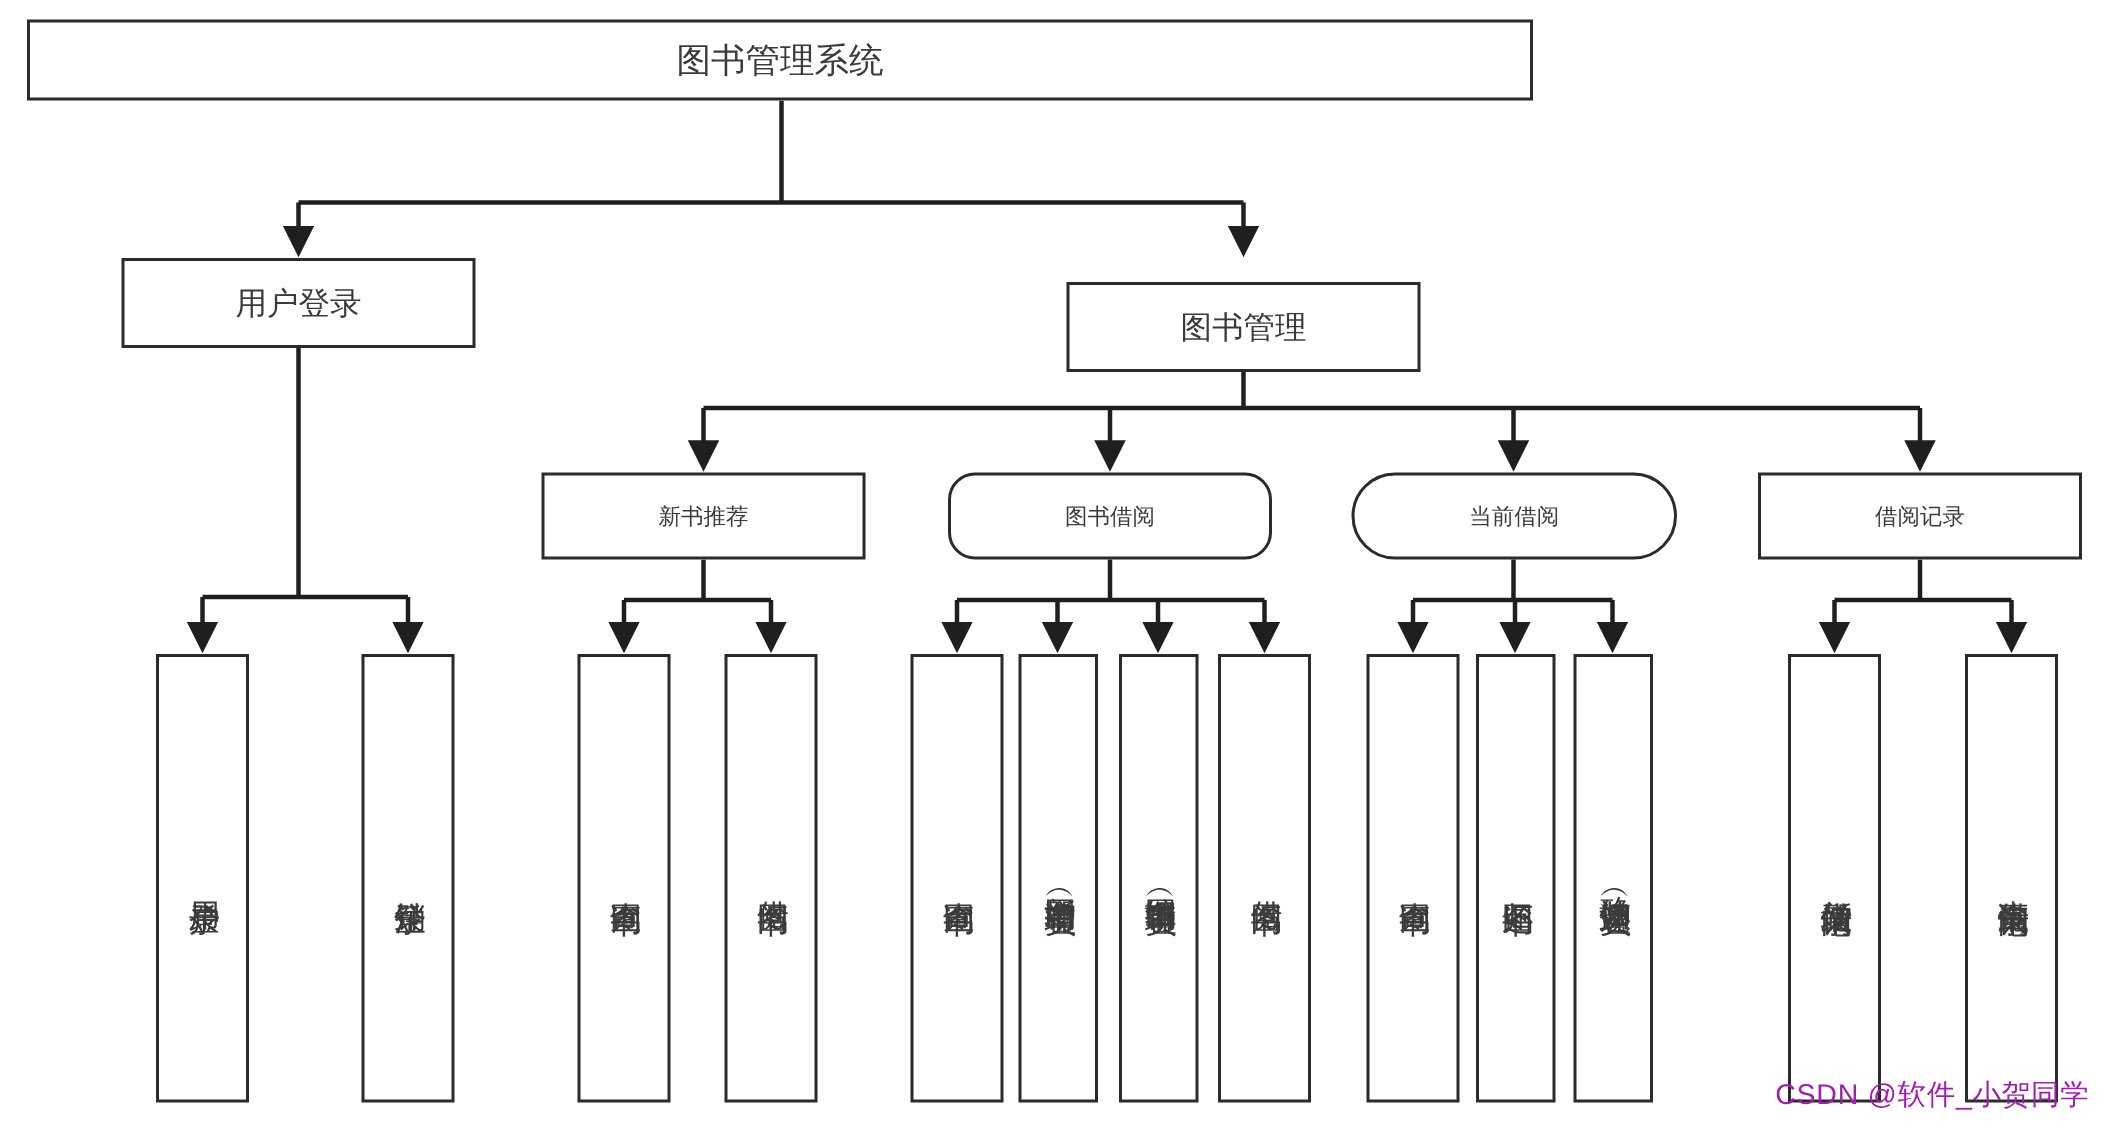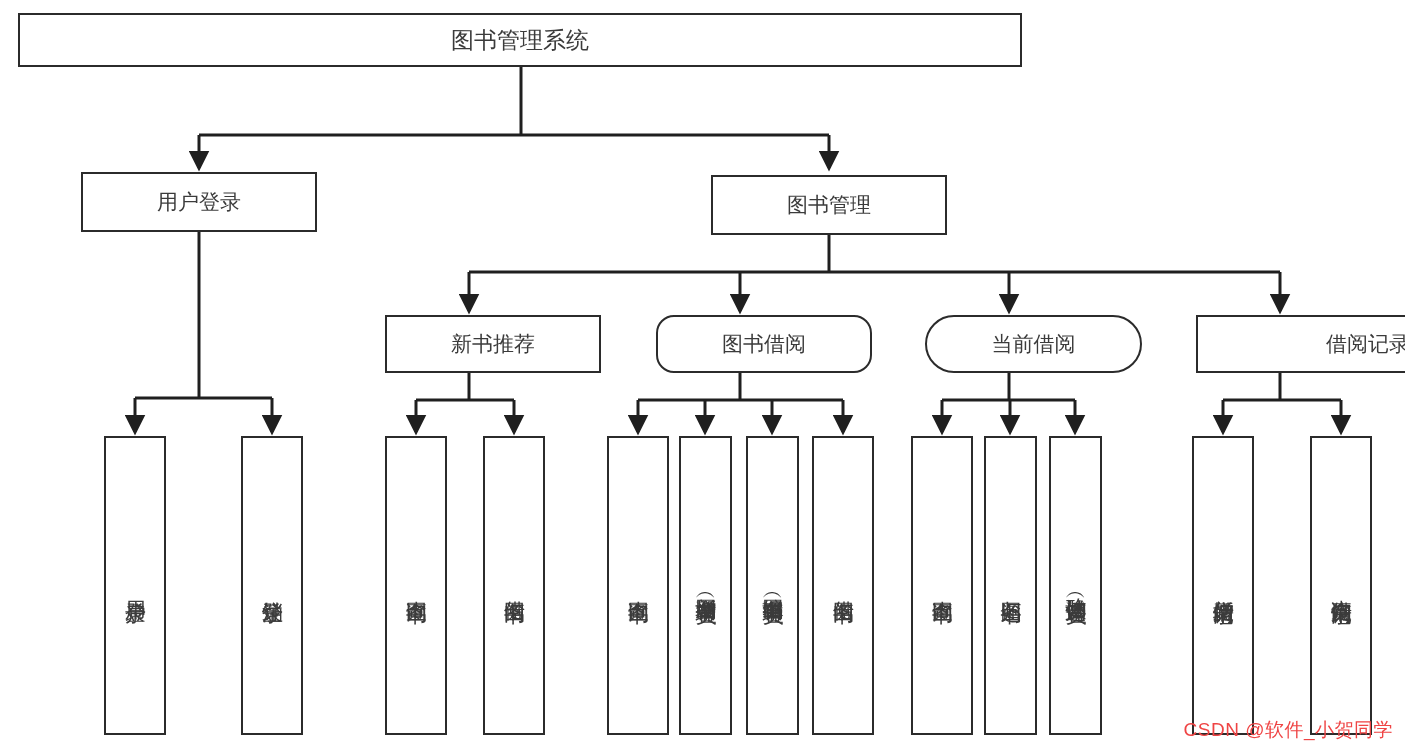--- a/index.html
+++ b/index.html
@@ -12,34 +12,34 @@
   svg.links{position:absolute;left:0;top:0;width:1405px;height:747px;pointer-events:none;}
 
   .node{
     position:absolute;box-sizing:border-box;
     background:#ffffff;border:2px solid #2b2b2b;
     display:flex;align-items:center;justify-content:center;
     color:#3b3b3b;
   }
   .node.root{font-size:23px;}
   .node.lvl2{font-size:21px;}
-  .node.lvl3{font-size:21px;margin-left:24px;}
+  .node.lvl3{font-size:15px;}
   .node.leaf{
     font-size:21px;
     writing-mode:vertical-rl;text-orientation:upright;
     align-items:center;justify-content:center;
     line-height:1.18;letter-spacing:1px;
     padding:6px 0;
   }
   .node .label{display:block;white-space:nowrap;}
   .node.leaf .label{white-space:normal;}
 
   #watermark{
     position:absolute;right:12px;bottom:4px;
-    font-size:19px;color:#ef4444;letter-spacing:.5px;
+    font-size:19px;color:#a21caf;letter-spacing:.5px;
     white-space:nowrap;
     margin-top:31px;
   }
 </style>
 </head>
 <body>
 
 <div id="canvas">
   <svg class="links" viewBox="0 0 1405 747" preserveAspectRatio="none">
     <defs>
@@ -82,33 +82,33 @@
         <path d="M 1223 400 L 1223 432" marker-end="url(#arrow)"></path>
         <path d="M 1341 400 L 1341 432" marker-end="url(#arrow)"></path>
       </g>
   </svg>
 <div class="node root" style="left: 18px; top: 13px; width: 1004px; height: 54px;">
       <span class="label">图书管理系统</span>
     </div>
     <div class="node lvl2" style="left: 81px; top: 172px; width: 236px; height: 60px;">
       <span class="label">用户登录</span>
     </div>
-    <div class="node lvl2" style="left: 711px; top: 175px; width: 236px; height: 60px;">
+    <div class="node lvl2" style="left: 711px; top: 188px; width: 236px; height: 60px;">
       <span class="label">图书管理</span>
     </div>
     <div class="node lvl3" style="left: 361px; top: 315px; width: 216px; height: 58px;">
       <span class="label">新书推荐</span>
     </div>
     <div class="node lvl3" style="left: 632px; top: 315px; width: 216px; height: 58px; border-radius: 18px;">
       <span class="label">图书借阅</span>
     </div>
     <div class="node lvl3" style="left: 901px; top: 315px; width: 217px; height: 58px; border-radius: 29px;">
       <span class="label">当前借阅</span>
     </div>
-    <div class="node lvl3" style="left: 1172px; top: 315px; width: 216px; height: 58px; justify-content: flex-end;">
+    <div class="node lvl3" style="left: 1172px; top: 315px; width: 216px; height: 58px;">
       <span class="label">借阅记录</span>
     </div>
     <div class="node leaf" style="left: 104px; top: 436px; width: 62px; height: 299px;">
       <span class="label">用户登录</span>
     </div>
     <div class="node leaf" style="left: 241px; top: 436px; width: 62px; height: 299px;">
       <span class="label">注销登录</span>
     </div>
     <div class="node leaf" style="left: 385px; top: 436px; width: 62px; height: 299px;">
       <span class="label">查询图书</span>

